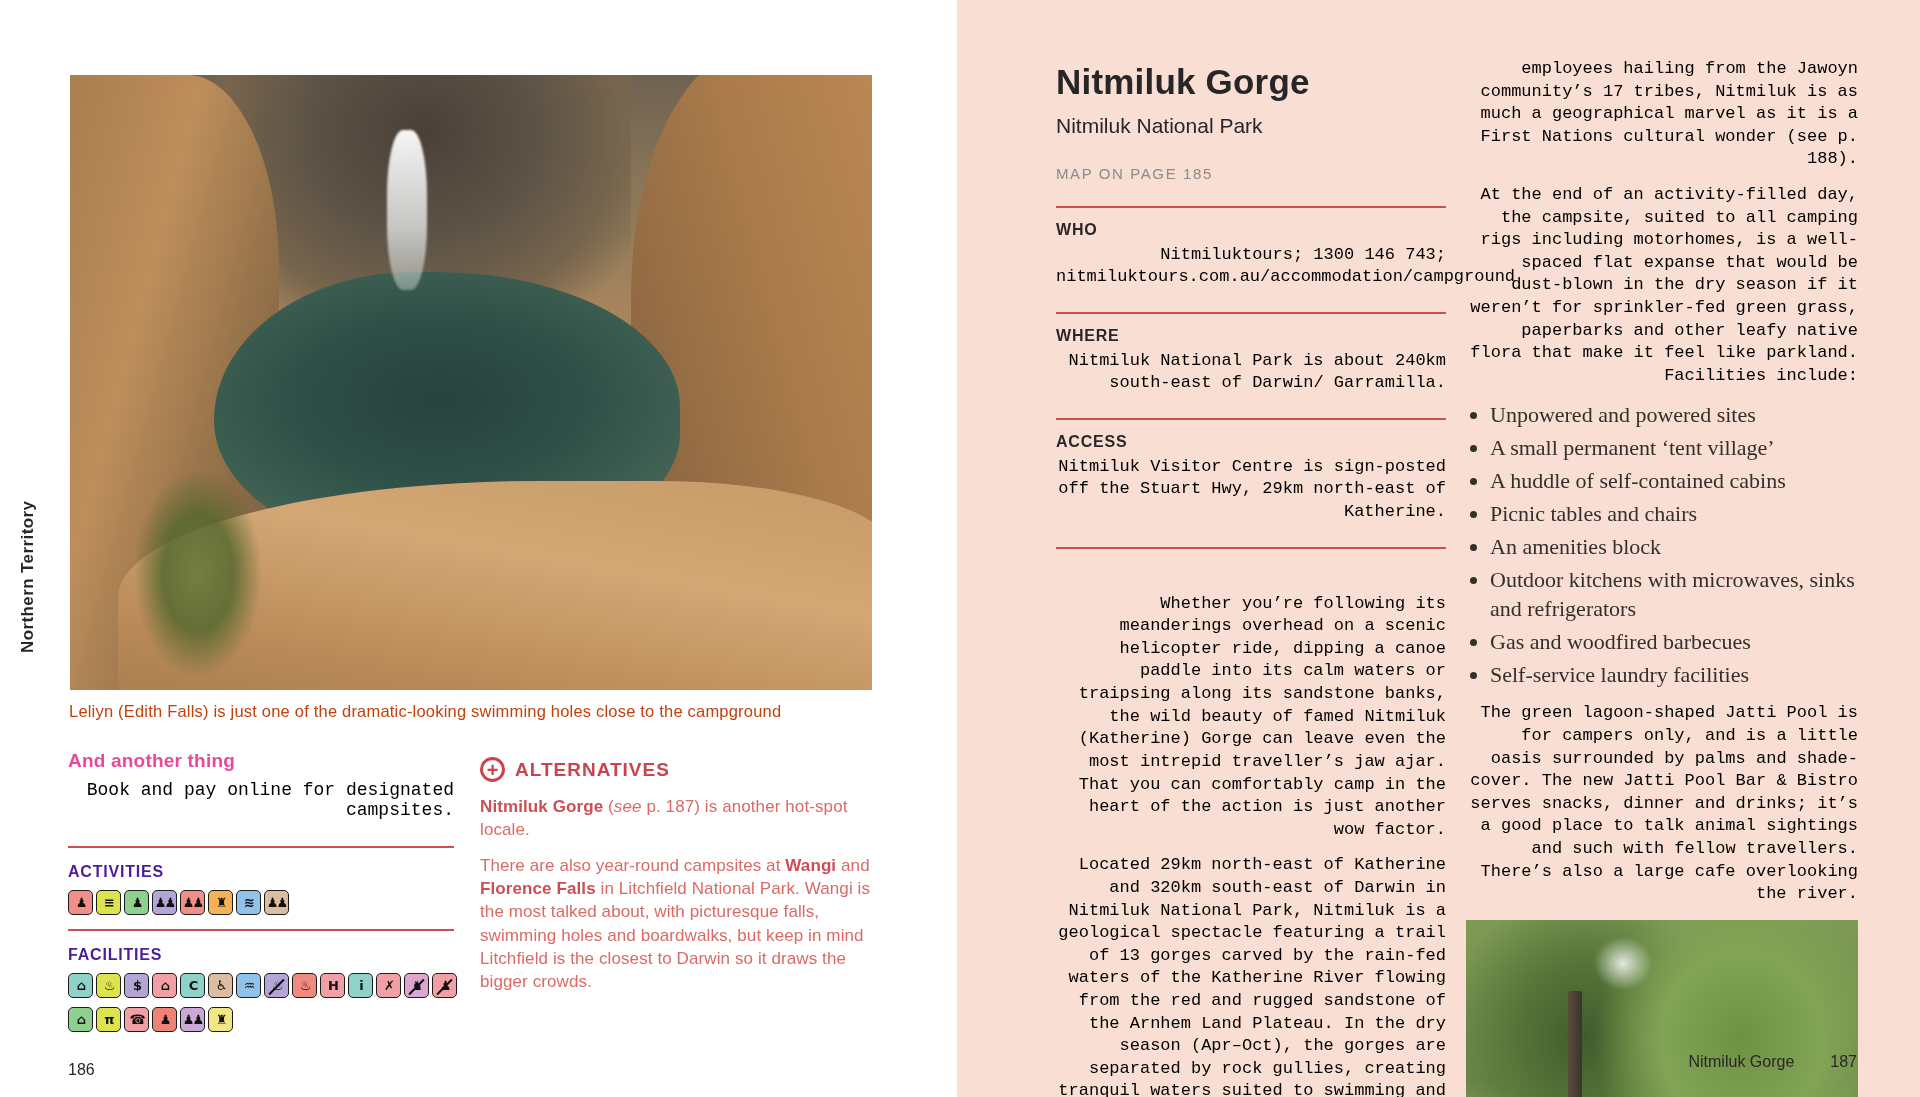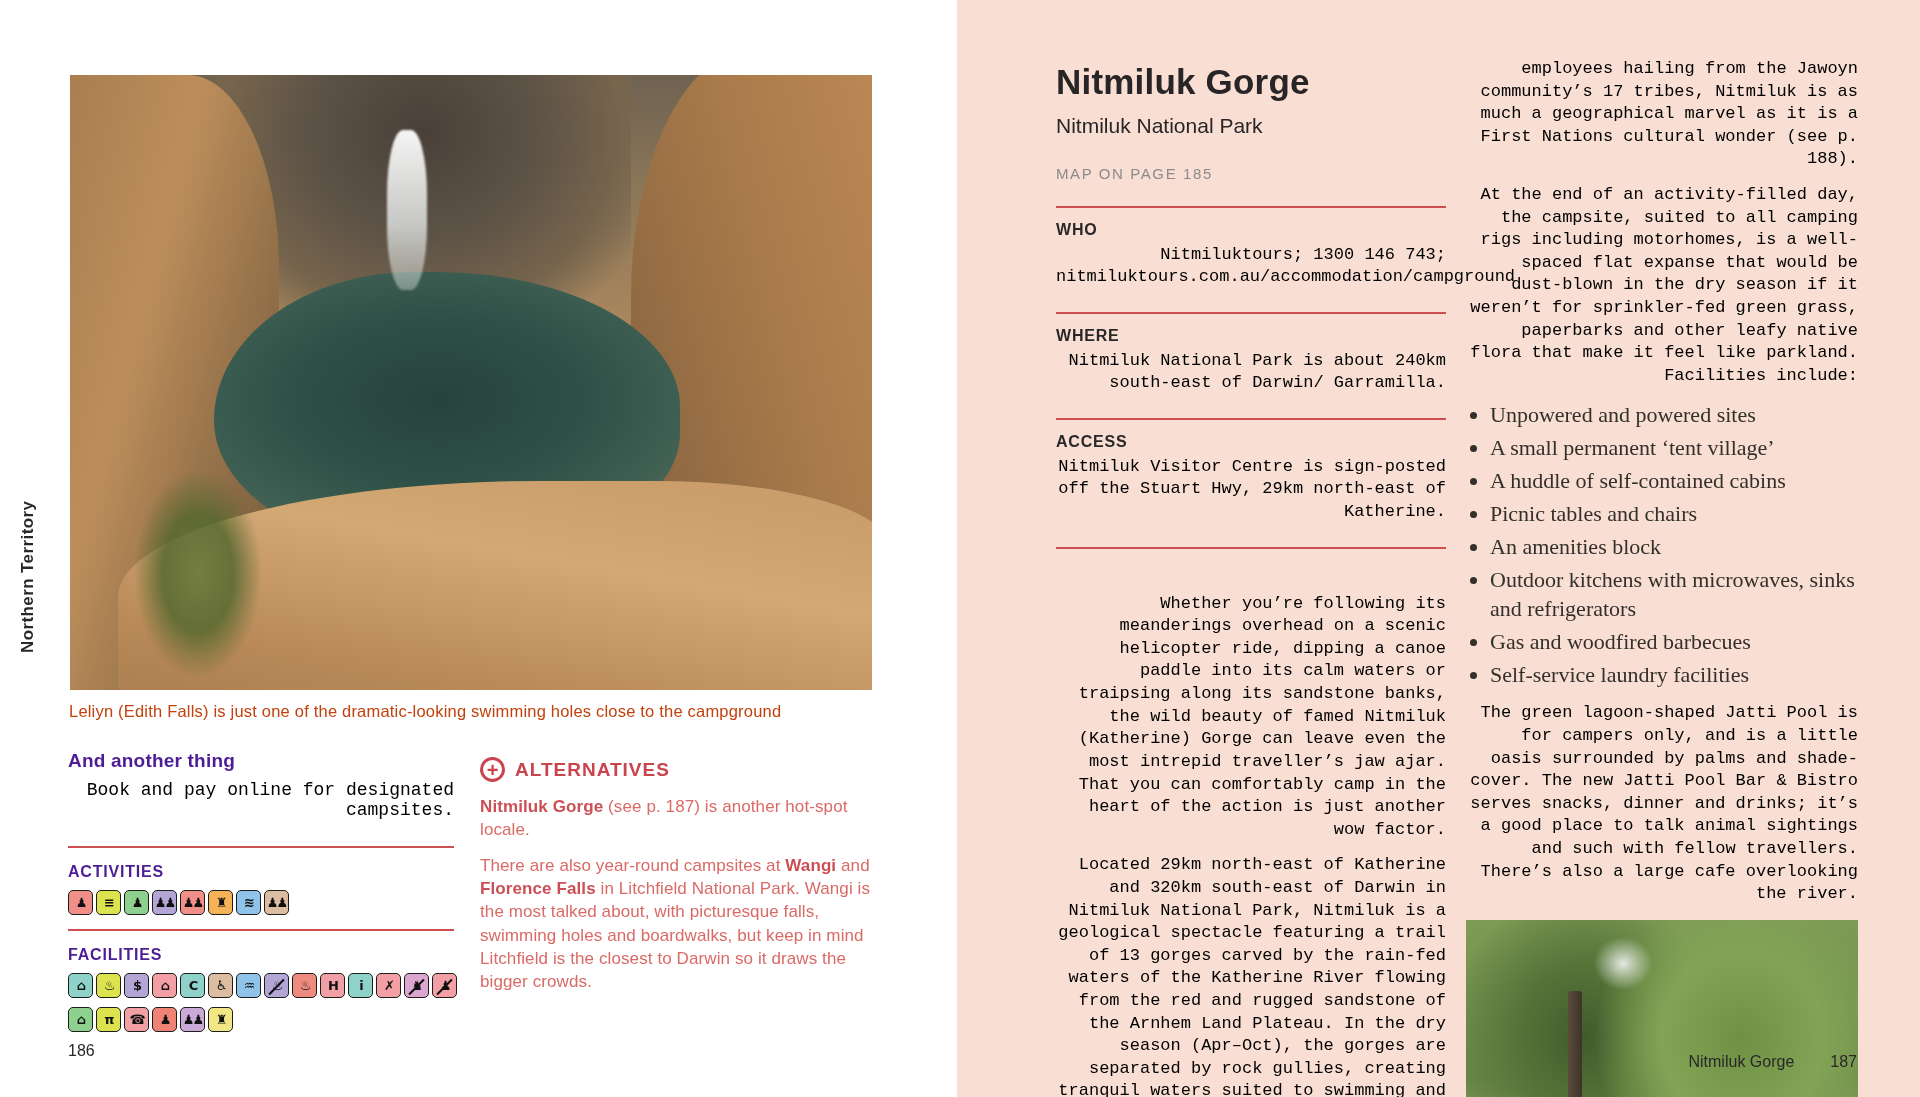--- a/index.html
+++ b/index.html
@@ -33,21 +33,21 @@
     background:radial-gradient(75% 70% at 48% 45%, #27433e 0%, #2e4f46 40%, #3e5f52 70%, #5d6f57 95%); border-radius:45% 55% 50% 50%/55% 50% 45% 50%; }
   .pf-fore   { left:6%; bottom:-8%; width:96%; height:42%;
     background:linear-gradient(190deg,#c79a67 0%,#d3a875 35%,#b98a58 70%,#a3794d 100%); border-radius:55% 30% 0 0/45% 25% 0 0; }
   .pf-green  { left:8%; bottom:2%; width:16%; height:34%;
     background:radial-gradient(closest-side,#667a3c 0%,#55682f 55%,transparent 100%); opacity:.85; }
 
   .caption { font-size:16.5px; color:#c2410c; letter-spacing:.2px; }
   .caption-left { position:absolute; left:69px; top:702px; width:820px; }
 
   .left-info { position:absolute; left:68px; top:750px; width:386px; }
-  .h-small   { font-size:19px; font-weight:700; color:#4c1d95; letter-spacing:.2px; }
+  .h-small   { font-size:19px; font-weight:700; color:#ec4899; letter-spacing:.2px; }
   .serif     { font-family:Liberation Mono, monospace; color:#000000;text-align:right; }
   .left-info .body { font-size:18px; margin-top:8px; }
   .red-rule  { border:none; border-top:2px solid #cc4f52; margin:0; }
   .rule-1 { margin-top:26px; }
   .rule-2 { margin-top:14px; }
   .cat-label { font-size:16px; font-weight:700; letter-spacing:.8px; color:#4c1d95; margin-top:15px; }
 
   .icon-row { display:flex; flex-wrap:wrap; gap:3px; margin-top:9px; width:400px; }
   .picto {
     position:relative; width:25px; height:25px; border:1.6px solid #1d1d1b; border-radius:5px;
@@ -57,23 +57,23 @@
   }
   .picto.strike::after { content:""; position:absolute; left:1px; right:1px; top:50%; height:2px; background:#111; transform:rotate(-45deg); }
 
   .alternatives { position:absolute; left:480px; top:757px; width:400px; }
   .alt-head { display:flex; align-items:center; gap:10px; }
   .plus-badge { width:25px; height:25px; border:3px solid #c9444d; border-radius:50%;
     display:flex; align-items:center; justify-content:center; color:#c9444d; font-size:20px; font-weight:700; line-height:0; }
   .alt-title { font-size:19px; font-weight:700; letter-spacing:1px; color:#c9444d; }
   .alt-body p { font-size:17px; line-height:1.36; color:#da6a66; margin-top:13px; letter-spacing:.1px; }
   .alt-body p span.b { font-weight:700; color:#cc4f55; }
-  .alt-body p span.i { }
-
-  .page-num { position:absolute; bottom:37px; font-size:16px; color:#2a2728; }
+  .alt-body p span.i { font-style:italic; }
+
+  .page-num { position:absolute; bottom:18px; font-size:16px; color:#2a2728; }
   .page-num-left { left:68px; }
 
   
   .col1 { position:absolute; left:99px;  top:62px; width:390px; }
   .col2 { position:absolute; left:509px; top:58px; width:392px; }
 
   .title    { font-size:35px; font-weight:700; color:#282527; letter-spacing:.2px; }
   .subtitle { font-size:21px; color:#282527; margin-top:12px; }
   .headline { font-size:27px; font-weight:700; color:#d4525a; line-height:1.17; margin-top:24px; letter-spacing:.2px; }
   .map-ref  { font-size:15px; letter-spacing:1.6px; color:#8d8a8b; margin-top:27px; }

